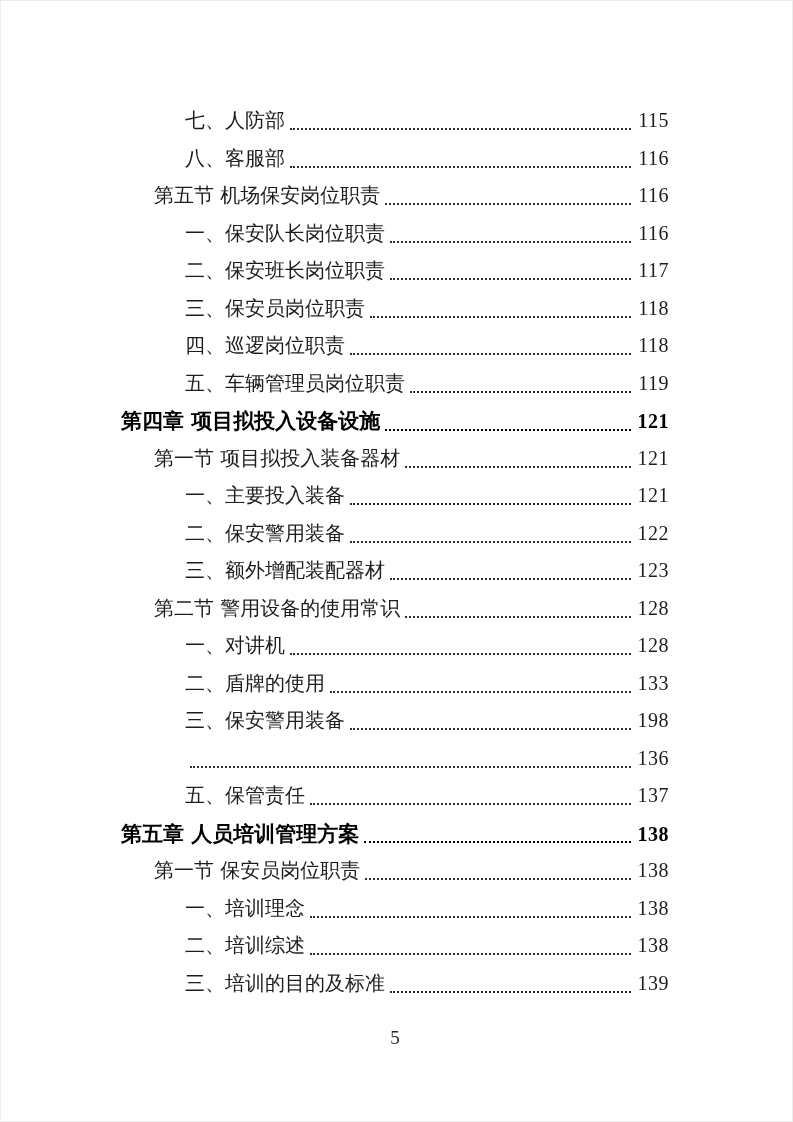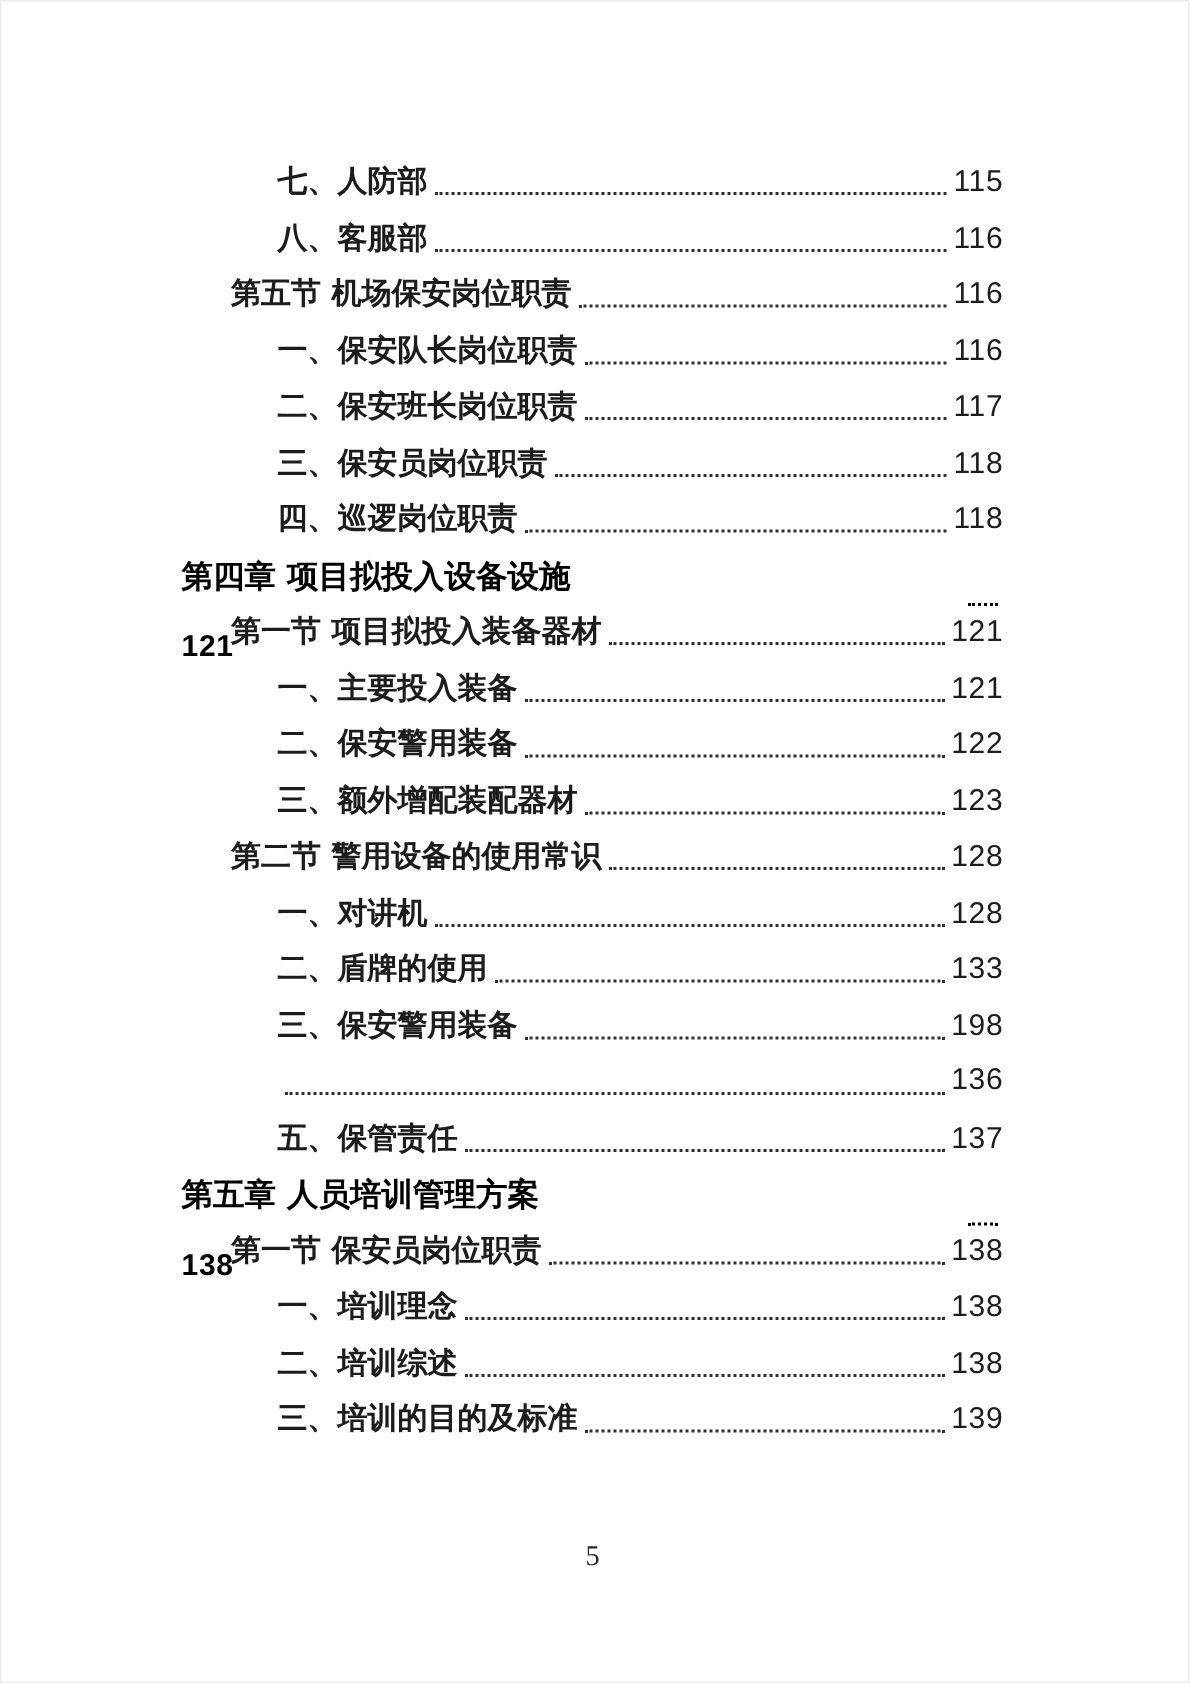--- a/index.html
+++ b/index.html
@@ -35,43 +35,41 @@
     font-size: 20px;
     color: #1c1c1c;
     white-space: nowrap;
   }
   .row.section { padding-left: 33px; }
   .row.item    { padding-left: 64px; }
   .row.chapter {
     font-weight: bold;
     font-size: 21px;
     color: #000000;
-    flex-direction: column;
   }
   .label {
     flex: 0 0 auto;
-    font-weight: bold;
   }
   .leader {
     flex: 1 1 auto;
     align-self: flex-end;
     height: 0;
     border-bottom: 2px dotted #2e2e2e;
     margin: 0 4px 9.5px 5px;
     min-width: 20px;
   }
   .row.chapter .leader {
     border-bottom: 2.5px dotted #000000;
     margin-bottom: 9px;
   }
   .pagenum {
     flex: 0 0 auto;
     min-width: 34px;
     text-align: right;
-    font-family: Liberation Sans, sans-serif;
+    font-family: Liberation Serif, serif;
     font-size: 20px;
     letter-spacing: 0.5px;
     color: #1c1c1c;
   }
   .row.chapter .pagenum {
     font-weight: bold;
     color: #000000;
   }
   .footer {
     position: absolute;
@@ -125,20 +123,25 @@
       <span class="leader"></span>
       <span class="pagenum">118</span>
     </div>
 
     <div class="row item">
       <span class="label">四、巡逻岗位职责</span>
       <span class="leader"></span>
       <span class="pagenum">118</span>
     </div>
 
+    <div class="row item">
+      <span class="label">五、车辆管理员岗位职责</span>
+      <span class="leader"></span>
+      <span class="pagenum">119</span>
+    </div>
 
     <div class="row chapter">
       <span class="label">第四章 项目拟投入设备设施</span>
       <span class="leader"></span>
       <span class="pagenum">121</span>
     </div>
 
     <div class="row section">
       <span class="label">第一节 项目拟投入装备器材</span>
       <span class="leader"></span>

